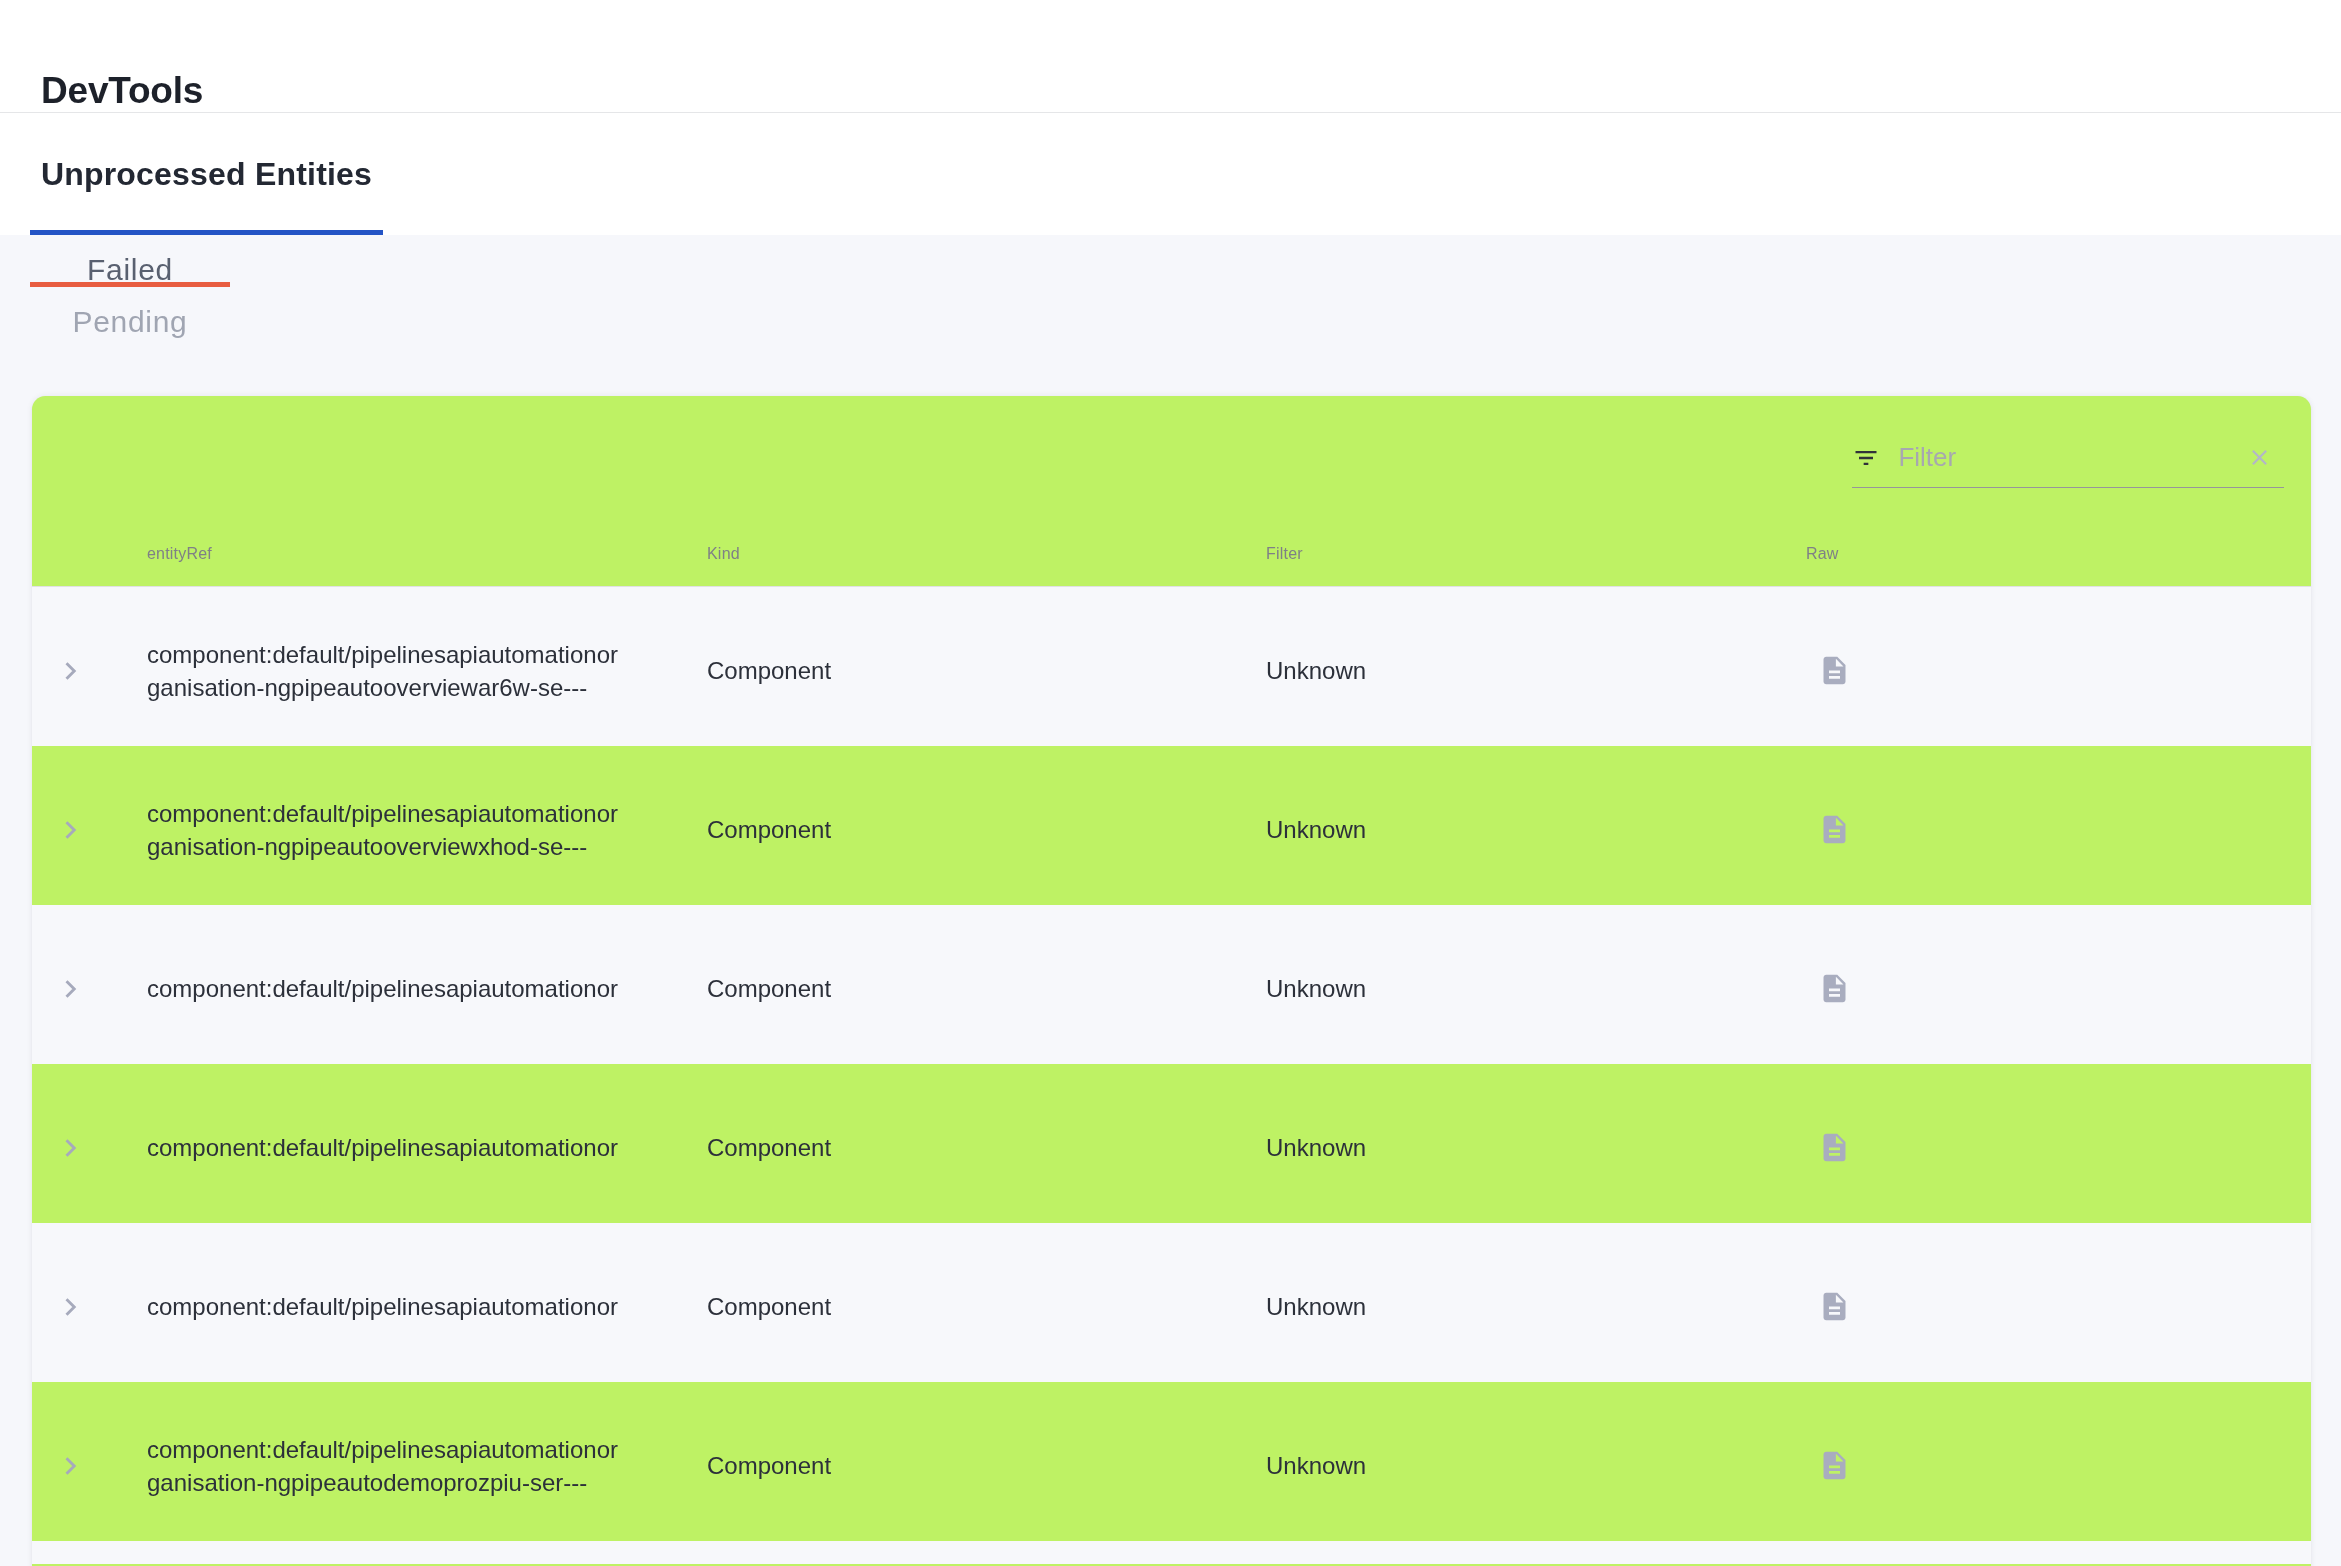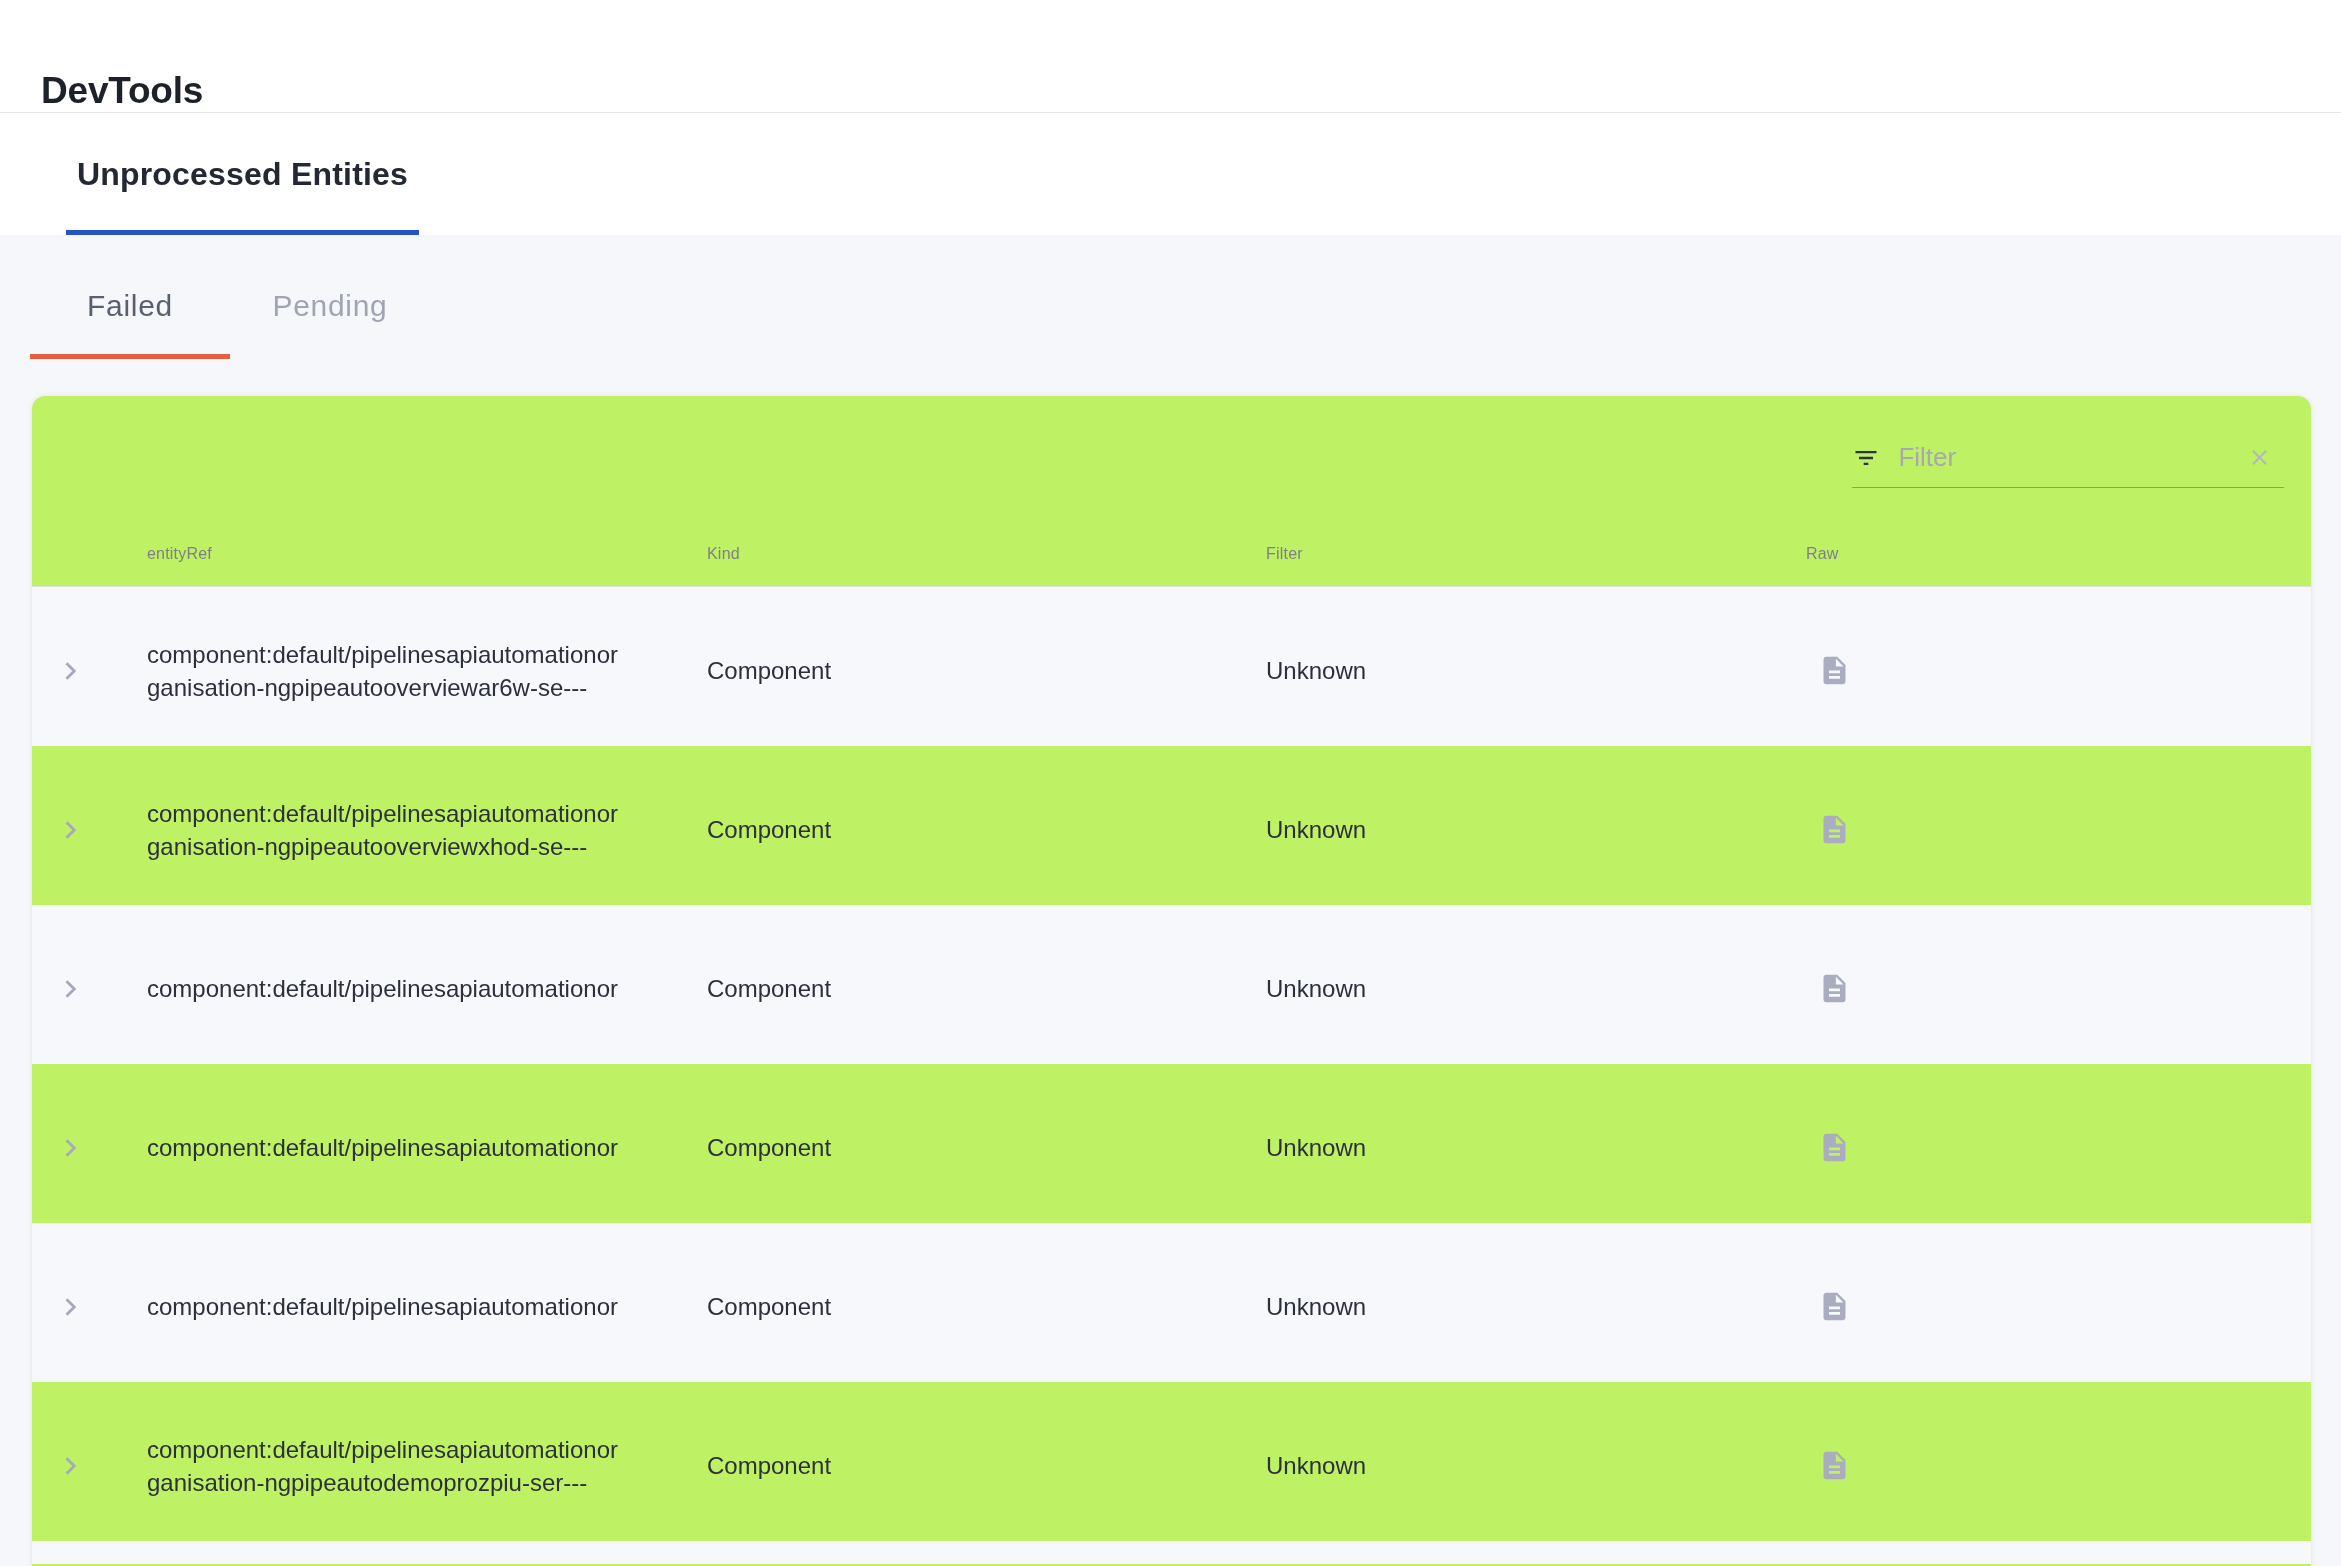--- a/index.html
+++ b/index.html
@@ -25,21 +25,20 @@
     color: #1d212a;
     letter-spacing: -0.2px;
   }
 
   
   .primary-tabbar {
     height: 122px;
     background: #ffffff;
     display: flex;
     padding-left: 30px;
-    margin-left: 36px;
   }
   .primary-tab {
     position: relative;
     width: 353px;
     display: flex;
     align-items: center;
     justify-content: center;
     cursor: pointer;
   }
   .primary-tab .label {
@@ -59,20 +58,21 @@
   .content {
     background: #f6f7fb;
     height: 1332px;
   }
 
   
   .status-tabbar {
     height: 124px;
     display: flex;
     padding-left: 30px;
+    flex-direction: column;
   }
   .status-tab {
     position: relative;
     width: 200px;
     display: flex;
     align-items: center;
     justify-content: center;
     padding-top: 18px;
     cursor: pointer;
     font-size: 30px;

